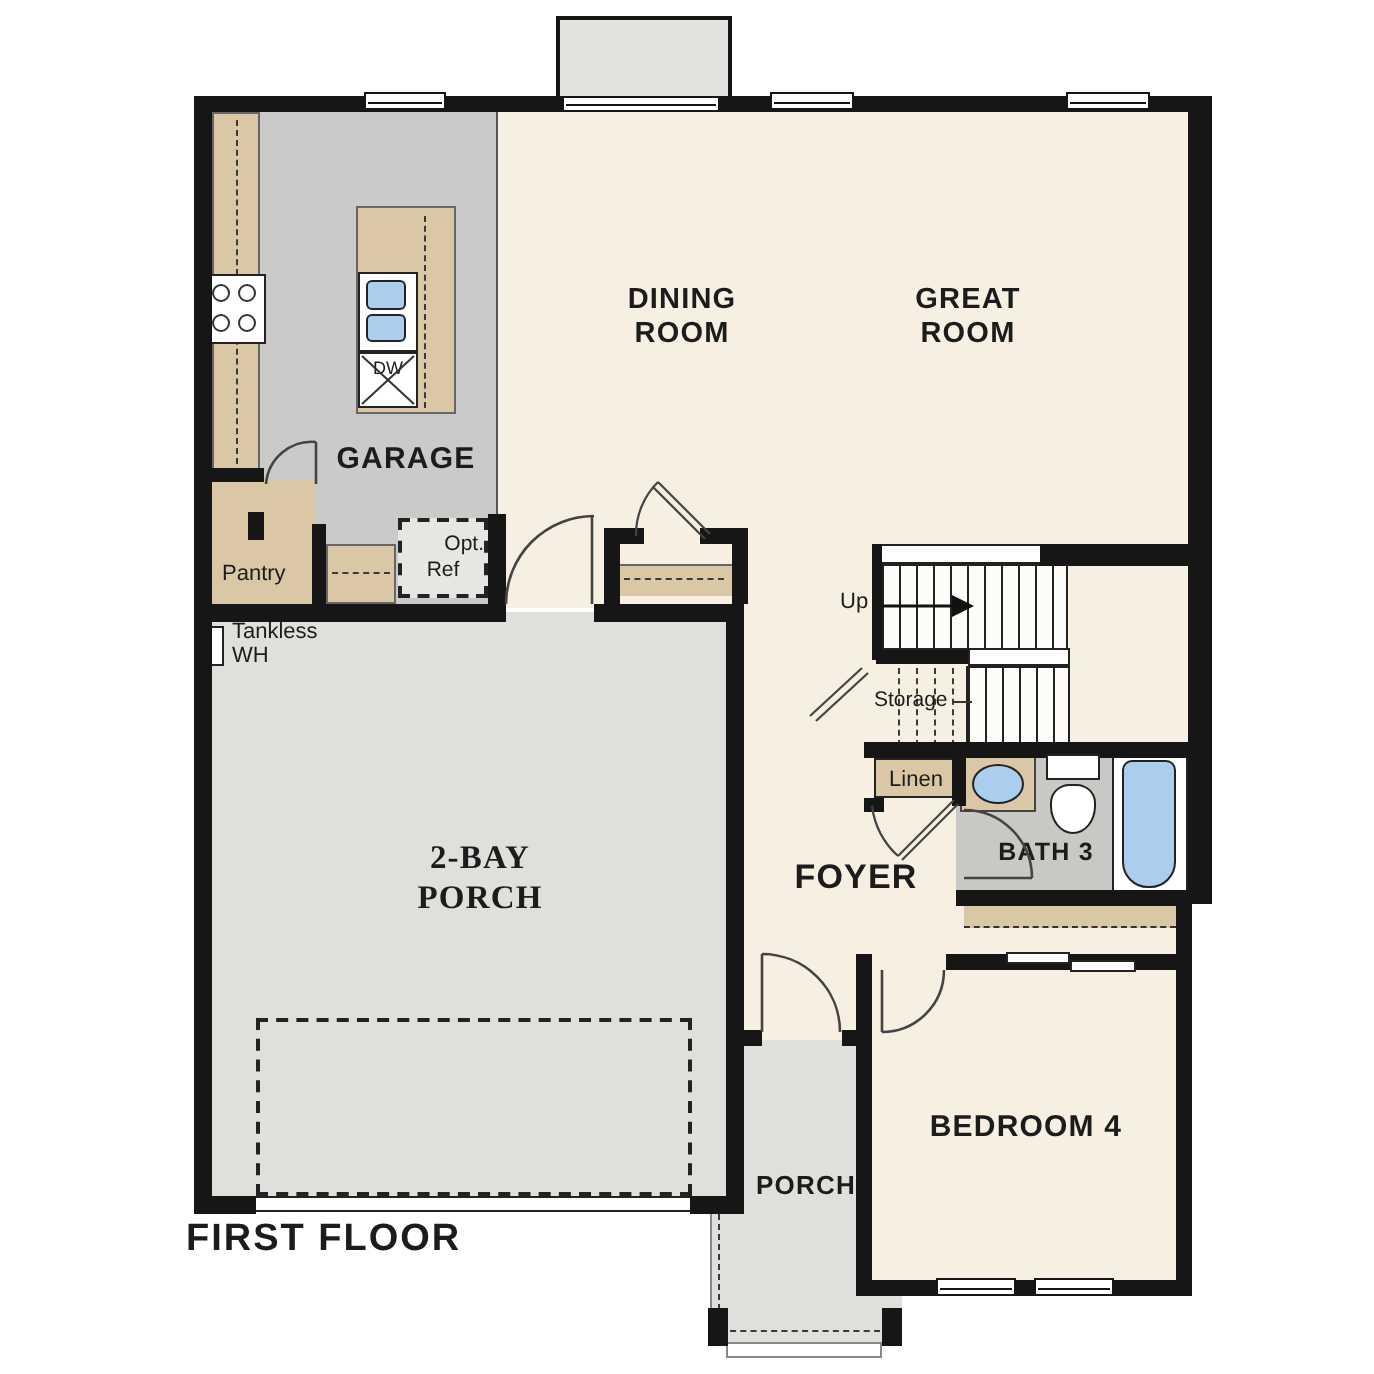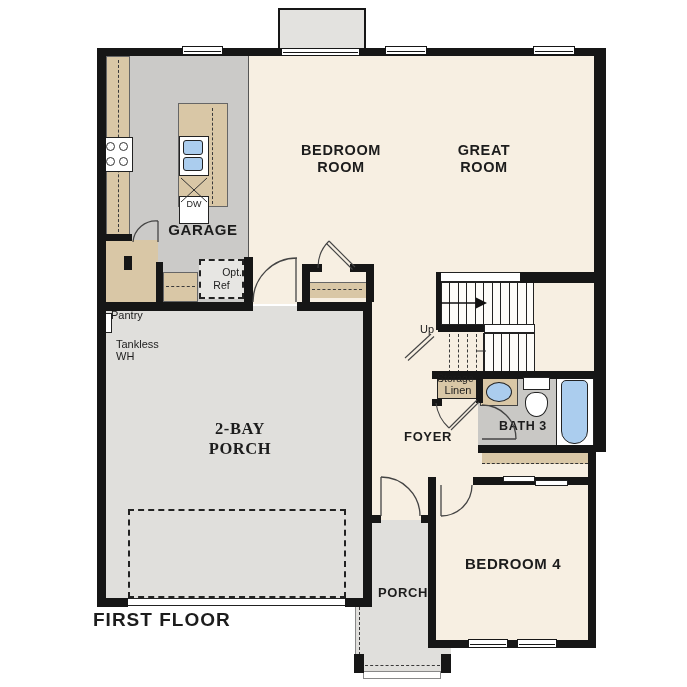--- a/index.html
+++ b/index.html
@@ -11,21 +11,21 @@
         font-family:"Liberation Sans",sans-serif;color:#1c1c1c;}
   #plan *{box-sizing:border-box;}
   .abs{position:absolute;}
   .wall{position:absolute;background:var(--wall);}
   .floor{position:absolute;}
   .fixture{position:absolute;}
   .window{position:absolute;background:#fff;border:1.5px solid var(--wall);}
   .window span{position:absolute;left:1px;right:1px;top:50%;border-top:1px solid var(--wall);}
   .room-label{position:absolute;font-weight:bold;letter-spacing:.6px;text-align:center;line-height:1.2;transform:translateX(-50%);white-space:nowrap;}
   .room-label span{display:block;}
-  .small-label{position:absolute;font-size:11px;line-height:1.1;white-space:nowrap;margin-top:28px;}
+  .small-label{position:absolute;font-size:11px;line-height:1.1;white-space:nowrap;}
   .treads{position:absolute;background-color:#fdfcf9;border:1px solid #222;
           background-image:repeating-linear-gradient(to right,#222 0 1px,transparent 1px 8.5px);}
   .white-strip{position:absolute;background:#fff;border:1px solid #222;}
   .dash-v{position:absolute;border-left:1.5px dashed #3a3a3a;}
   .dash-h{position:absolute;border-top:1.5px dashed #3a3a3a;}
   .burner{position:absolute;width:9px;height:9px;border:1.2px solid #333;border-radius:50%;background:#fff;}
   svg.overlay{position:absolute;left:0;top:0;z-index:7;pointer-events:none;}
   .z1{z-index:1}.z2{z-index:2}.z3{z-index:3}.z4{z-index:4}.z6{z-index:6}.z8{z-index:8}
 </style>
 </head>
@@ -54,21 +54,21 @@
     <span class="burner" style="left:3px;top:19px;"></span>
     <span class="burner" style="left:16px;top:19px;"></span>
   </div>
   <div class="fixture z2" style="left:178px;top:103px;width:50px;height:104px;background:var(--tan);border:1px solid #666;">
     <span class="dash-v" style="left:33px;top:4px;height:96px;"></span>
   </div>
   <div class="fixture z3" style="left:179px;top:136px;width:30px;height:40px;background:#fff;border:1.5px solid #222;">
     <span class="abs" style="left:3px;top:3px;width:20px;height:15px;background:var(--blue);border:1.5px solid #222;border-radius:3px;"></span>
     <span class="abs" style="left:3px;top:20px;width:20px;height:14px;background:var(--blue);border:1.5px solid #222;border-radius:3px;"></span>
   </div>
-  <div class="fixture z3" style="left:179px;top:176px;width:30px;height:28px;background:#fff;border:1.5px solid #222;margin-top:20px;">
+  <div class="fixture z3" style="left:179px;top:176px;width:30px;height:28px;background:#fff;border:1.5px solid #222;">
     <span class="abs" style="left:0;right:0;top:2px;text-align:center;font-size:9px;background:#fff;">DW</span>
   </div>
 
   <div class="fixture z2" style="left:104px;top:240px;width:54px;height:64px;background:var(--tan);"></div>
   <div class="wall z3" style="left:104px;top:234px;width:28px;height:7px;"></div>
   <div class="wall z3" style="left:124px;top:256px;width:8px;height:14px;"></div>
   <div class="wall z3" style="left:156px;top:262px;width:7px;height:46px;"></div>
   <div class="small-label z6" style="left:111px;top:281px;">Pantry</div>
 
   <div class="fixture z2" style="left:163px;top:272px;width:35px;height:30px;background:var(--tan);border:1px solid #666;">
@@ -230,32 +230,32 @@
     <g stroke="#444" stroke-width="1.3" fill="none">
       <path d="M381,477 L381,516"></path>
         <path d="M381,477 A39,39 0 0 1 420,516"></path>
     </g>
   </svg>
 
   <div class="room-label z6" style="left:203px;top:221px;font-size:15px;">
     <span>GARAGE</span>
   </div>
   <div class="room-label z6" style="left:341px;top:142px;font-size:14.5px;">
-    <span>BEDROOM</span>
+    <span>DINING</span>
       <span>ROOM</span>
   </div>
   <div class="room-label z6" style="left:484px;top:142px;font-size:14.5px;">
     <span>GREAT</span>
       <span>ROOM</span>
   </div>
   <div class="room-label z6" style="left:240px;top:419px;font-size:16.5px;font-family:Liberation Serif, serif;">
     <span>2-BAY</span>
       <span>PORCH</span>
   </div>
-  <div class="room-label z6" style="left:428px;top:429px;font-size:13px;">
+  <div class="room-label z6" style="left:428px;top:429px;font-size:17px;">
     <span>FOYER</span>
   </div>
   <div class="room-label z6" style="left:523px;top:419px;font-size:12.5px;">
     <span>BATH 3</span>
   </div>
   <div class="room-label z6" style="left:513px;top:555px;font-size:15px;">
     <span>BEDROOM 4</span>
   </div>
   <div class="room-label z6" style="left:403px;top:585px;font-size:13px;">
     <span>PORCH</span>

